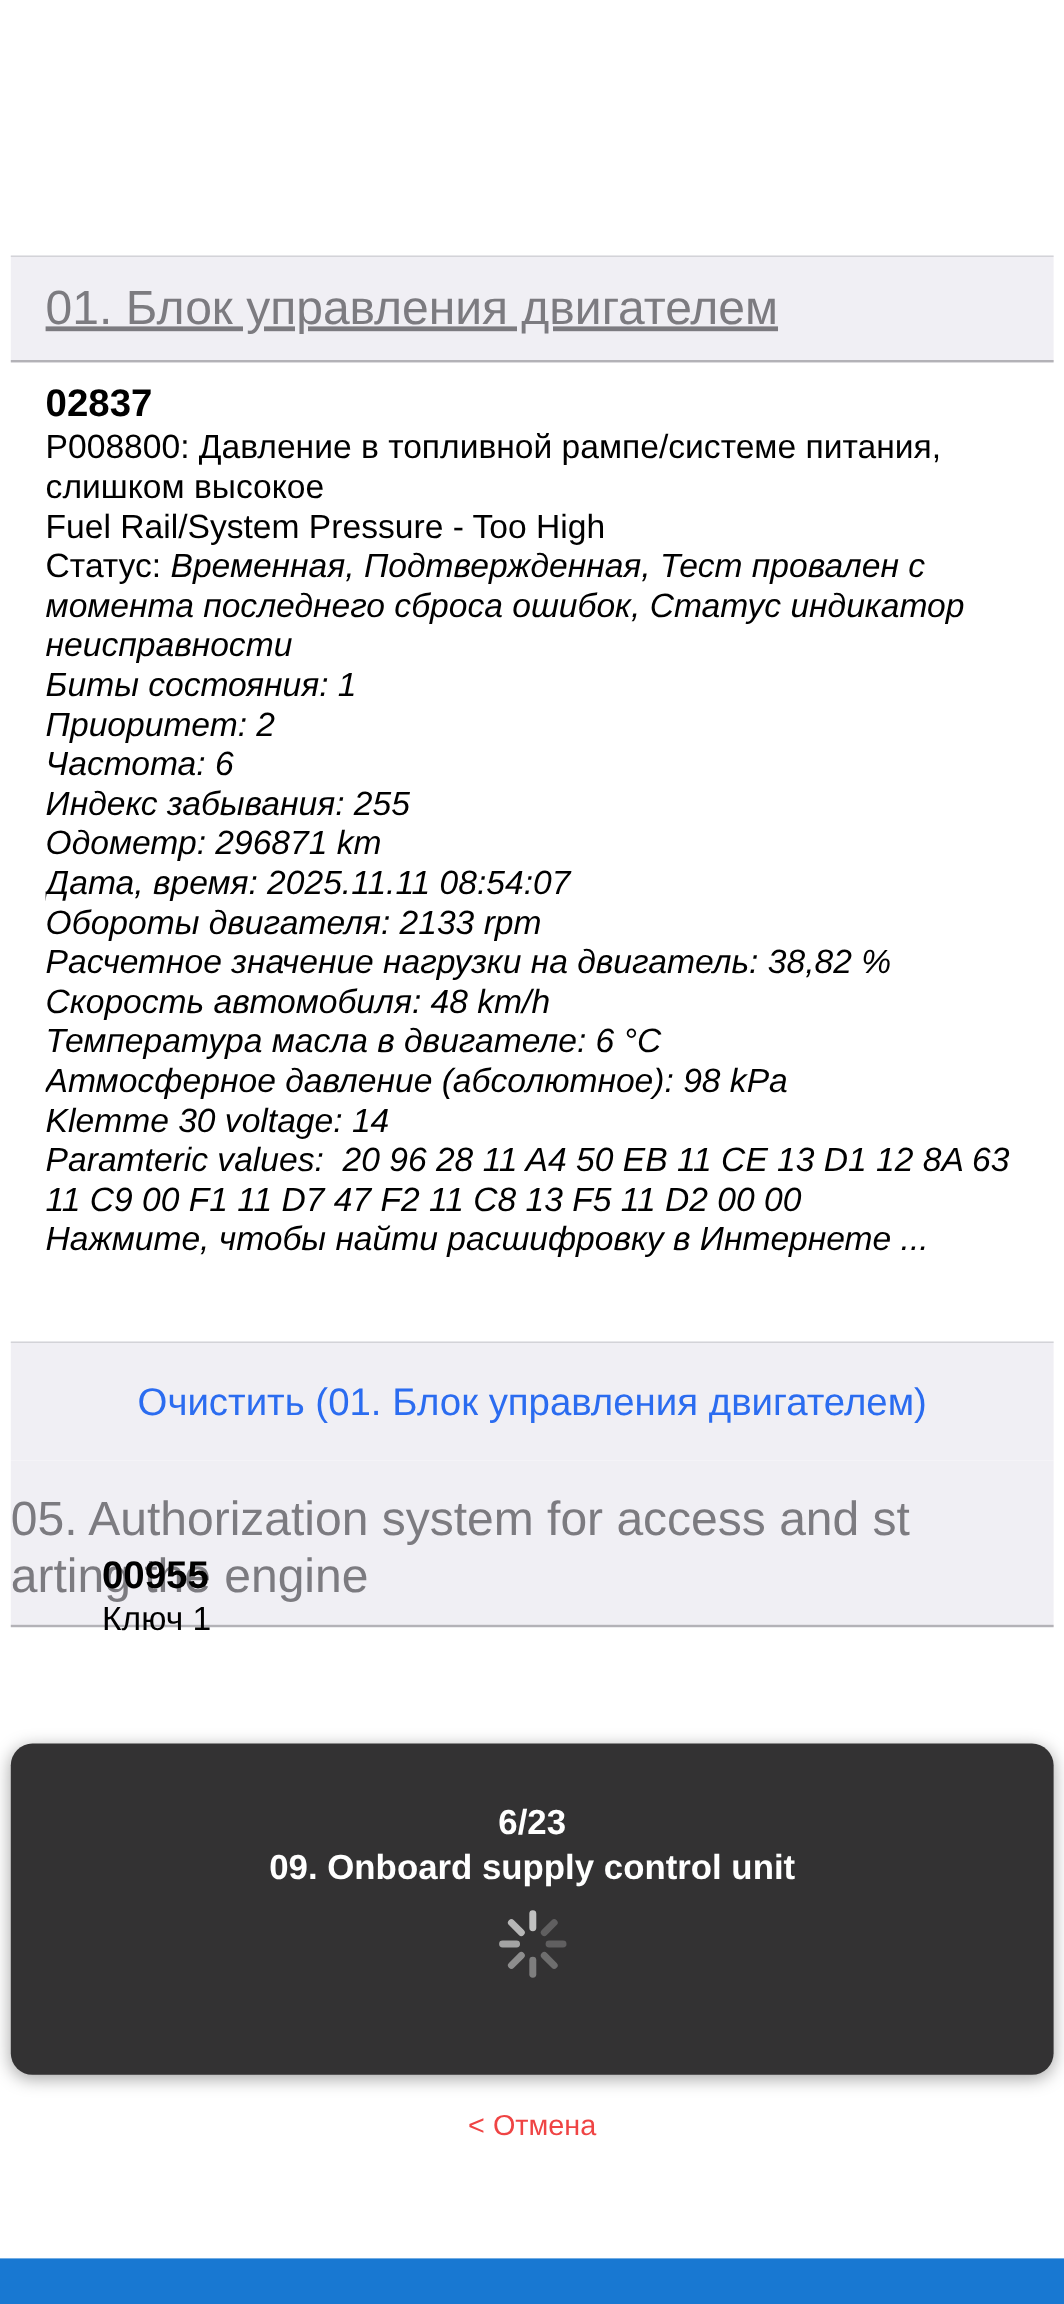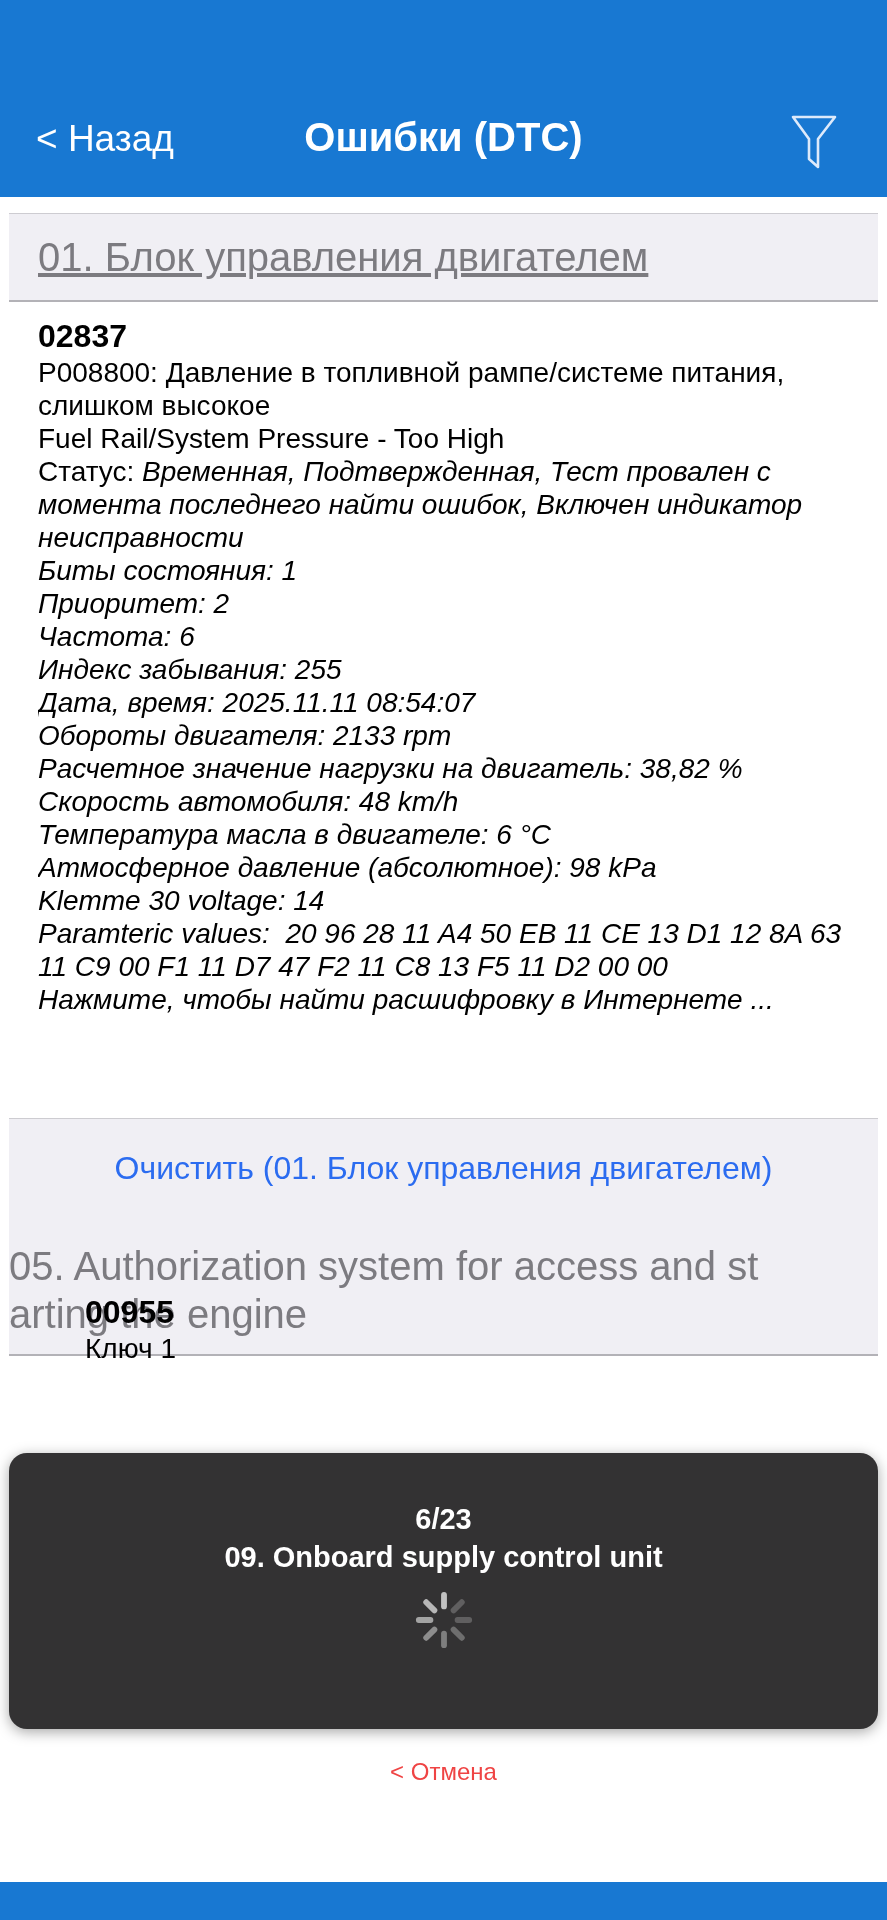--- a/index.html
+++ b/index.html
@@ -50,46 +50,38 @@
   
   .cancel-row{position:absolute;left:0;top:1750px;width:100%;text-align:center;cursor:pointer;}
   .cancel-row span{font-size:24px;line-height:44px;color:#ef4444;}
   .bottom-bar{position:absolute;left:0;bottom:0;width:887px;height:38px;background:#1878d2;}
 </style>
 </head>
 <body>
 
 <div class="screen">
 
-  <div class="navbar">
-    <div class="nav-back">&lt; Назад</div>
-    <div class="nav-title">Ошибки (DTC)</div>
-    <div class="nav-filter">
-      <svg width="48" height="66" viewBox="0 0 48 66">
-        <path d="M3 7 H45 L28 29 V57 L19 49 V29 Z" fill="none" stroke="#ddeafb" stroke-width="2.6" stroke-linejoin="round"></path>
-      </svg>
-    </div>
-  </div>
 
   <div class="section-bar sec1">
     <div class="section-title">01. Блок управления двигателем</div>
   </div>
 
   <div class="dtc-entry">
     <div class="dtc-code">02837</div>
     <div class="dtc-desc">
         <div>P008800: Давление в топливной рампе/системе питания, слишком высокое</div>
         <div>Fuel Rail/System Pressure - Too High</div>
       </div>
-    <div class="dtc-status"><span>Статус: </span><span class="italic">Временная, Подтвержденная, Тест провален с момента последнего найти ошибок, Включен индикатор неисправности</span></div>
+    <div class="dtc-status"><span>Статус: </span><span class="italic">Временная, Подтвержденная, Тест провален с момента последнего сброса ошибок, Статус индикатор неисправности</span></div>
     <div class="dtc-details">
         <div>Биты состояния: 1</div>
         <div>Приоритет: 2</div>
         <div>Частота: 6</div>
         <div>Индекс забывания: 255</div>
+        <div>Одометр: 296871 km</div>
         <div>Дата, время: 2025.11.11 08:54:07</div>
         <div>Обороты двигателя: 2133 rpm</div>
         <div>Расчетное значение нагрузки на двигатель: 38,82 %</div>
         <div>Скорость автомобиля: 48 km/h</div>
         <div>Температура масла в двигателе: 6 °C</div>
         <div>Атмосферное давление (абсолютное): 98 kPa</div>
         <div>Klemme 30 voltage: 14</div>
         <div>Paramteric values:  20 96 28 11 A4 50 EB 11 CE 13 D1 12 8A 63 11 C9 00 F1 11 D7 47 F2 11 C8 13 F5 11 D2 00 00</div>
       </div>
     <div class="dtc-hint">Нажмите, чтобы найти расшифровку в Интернете ...</div>

